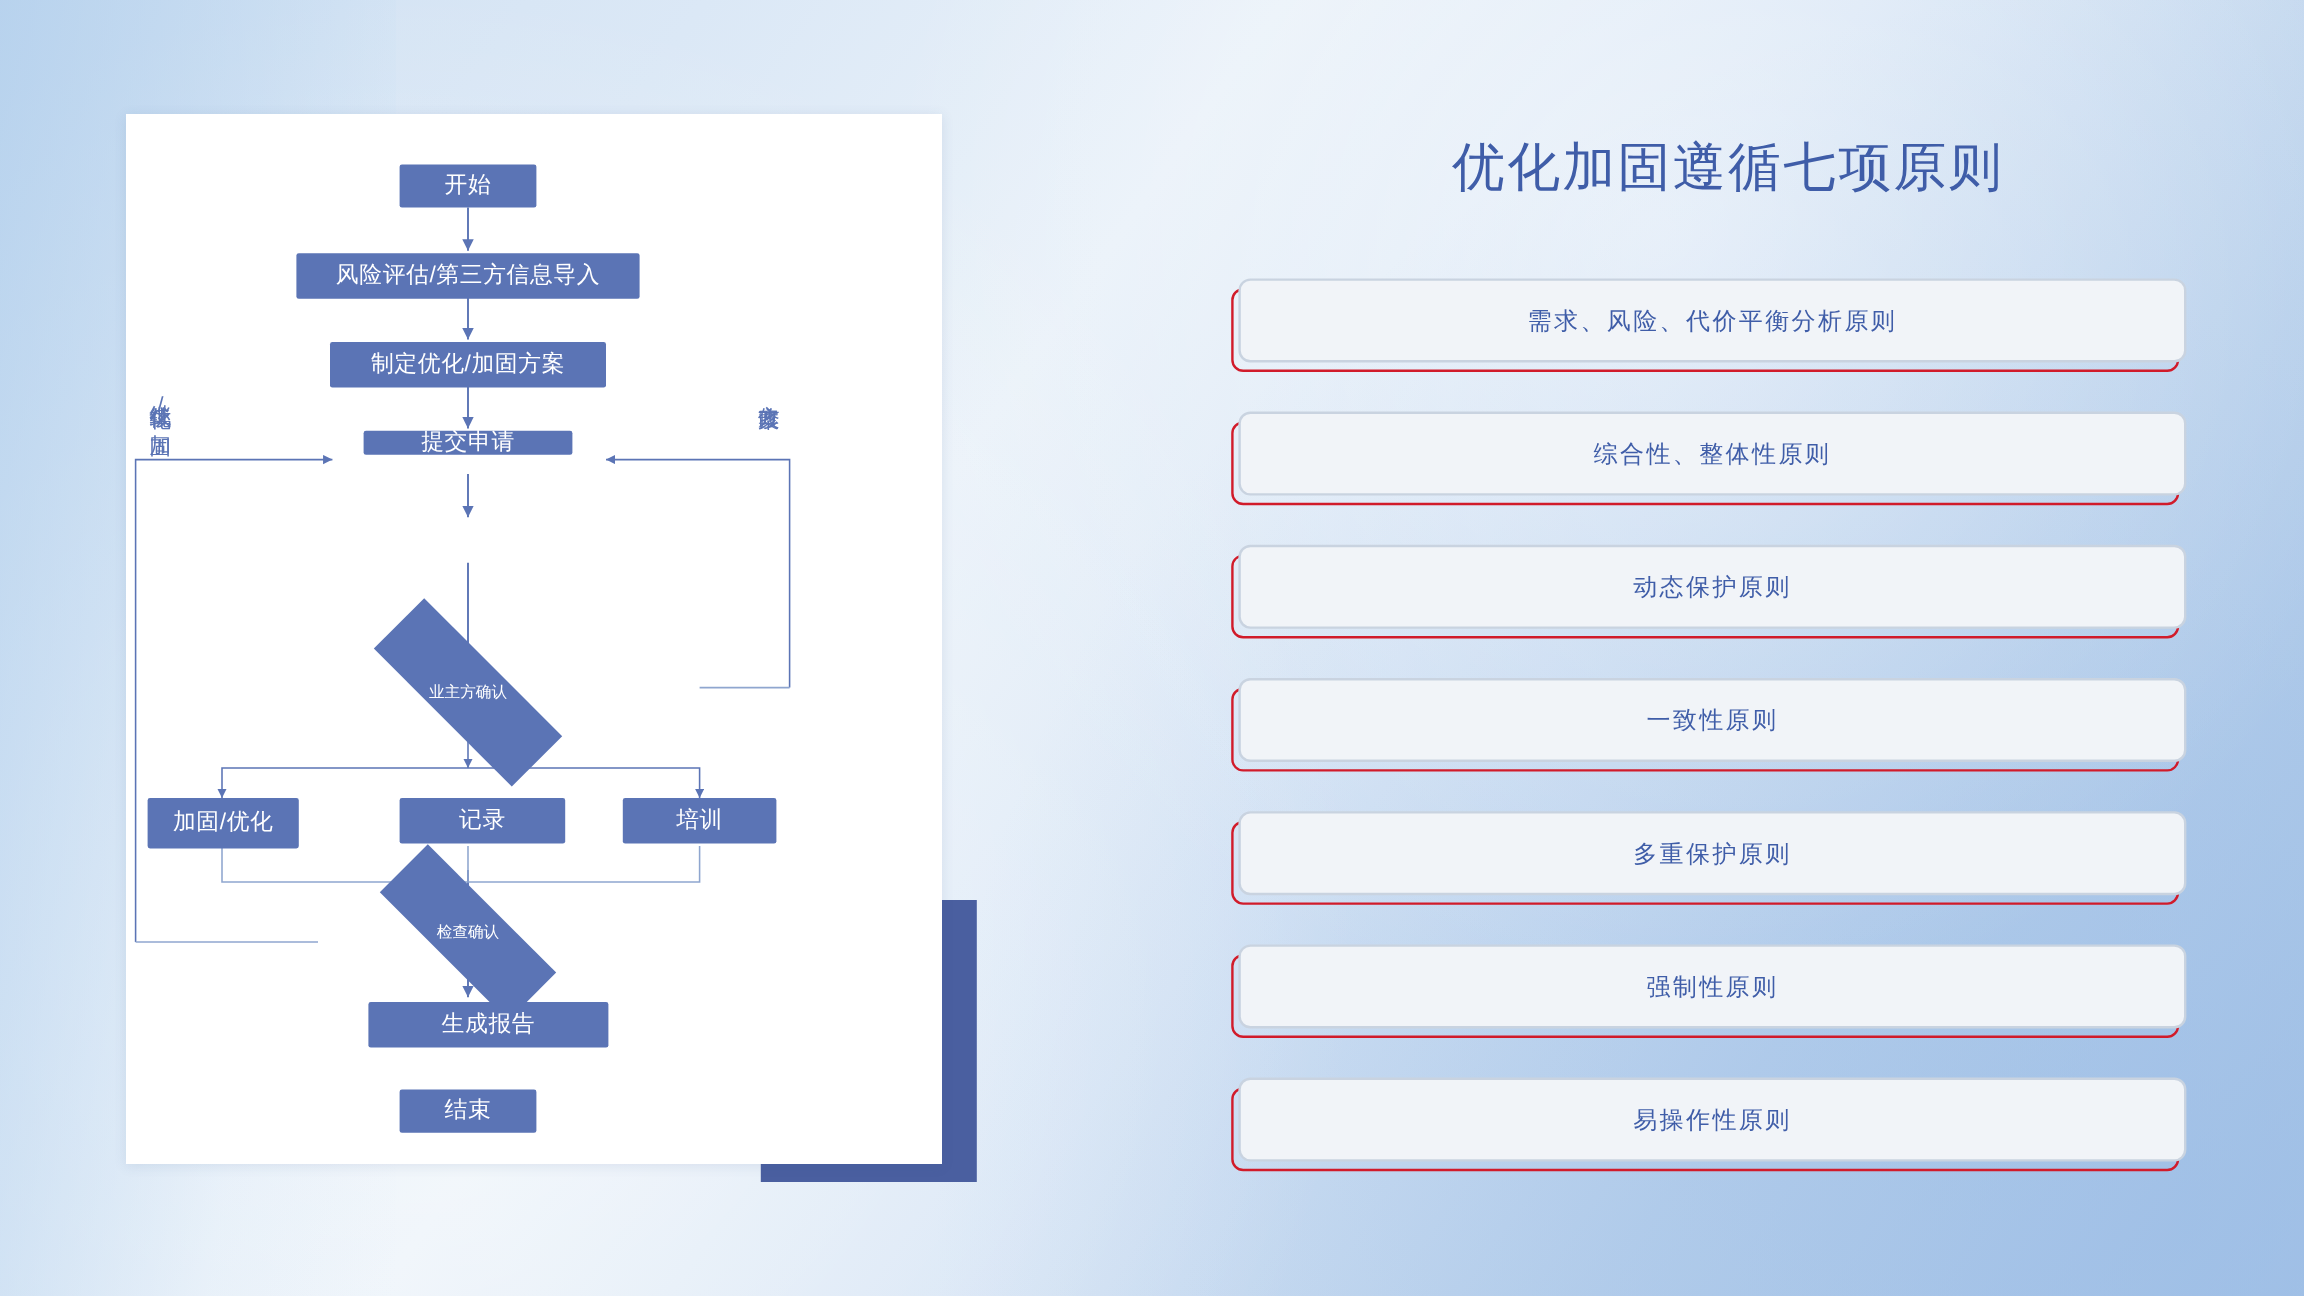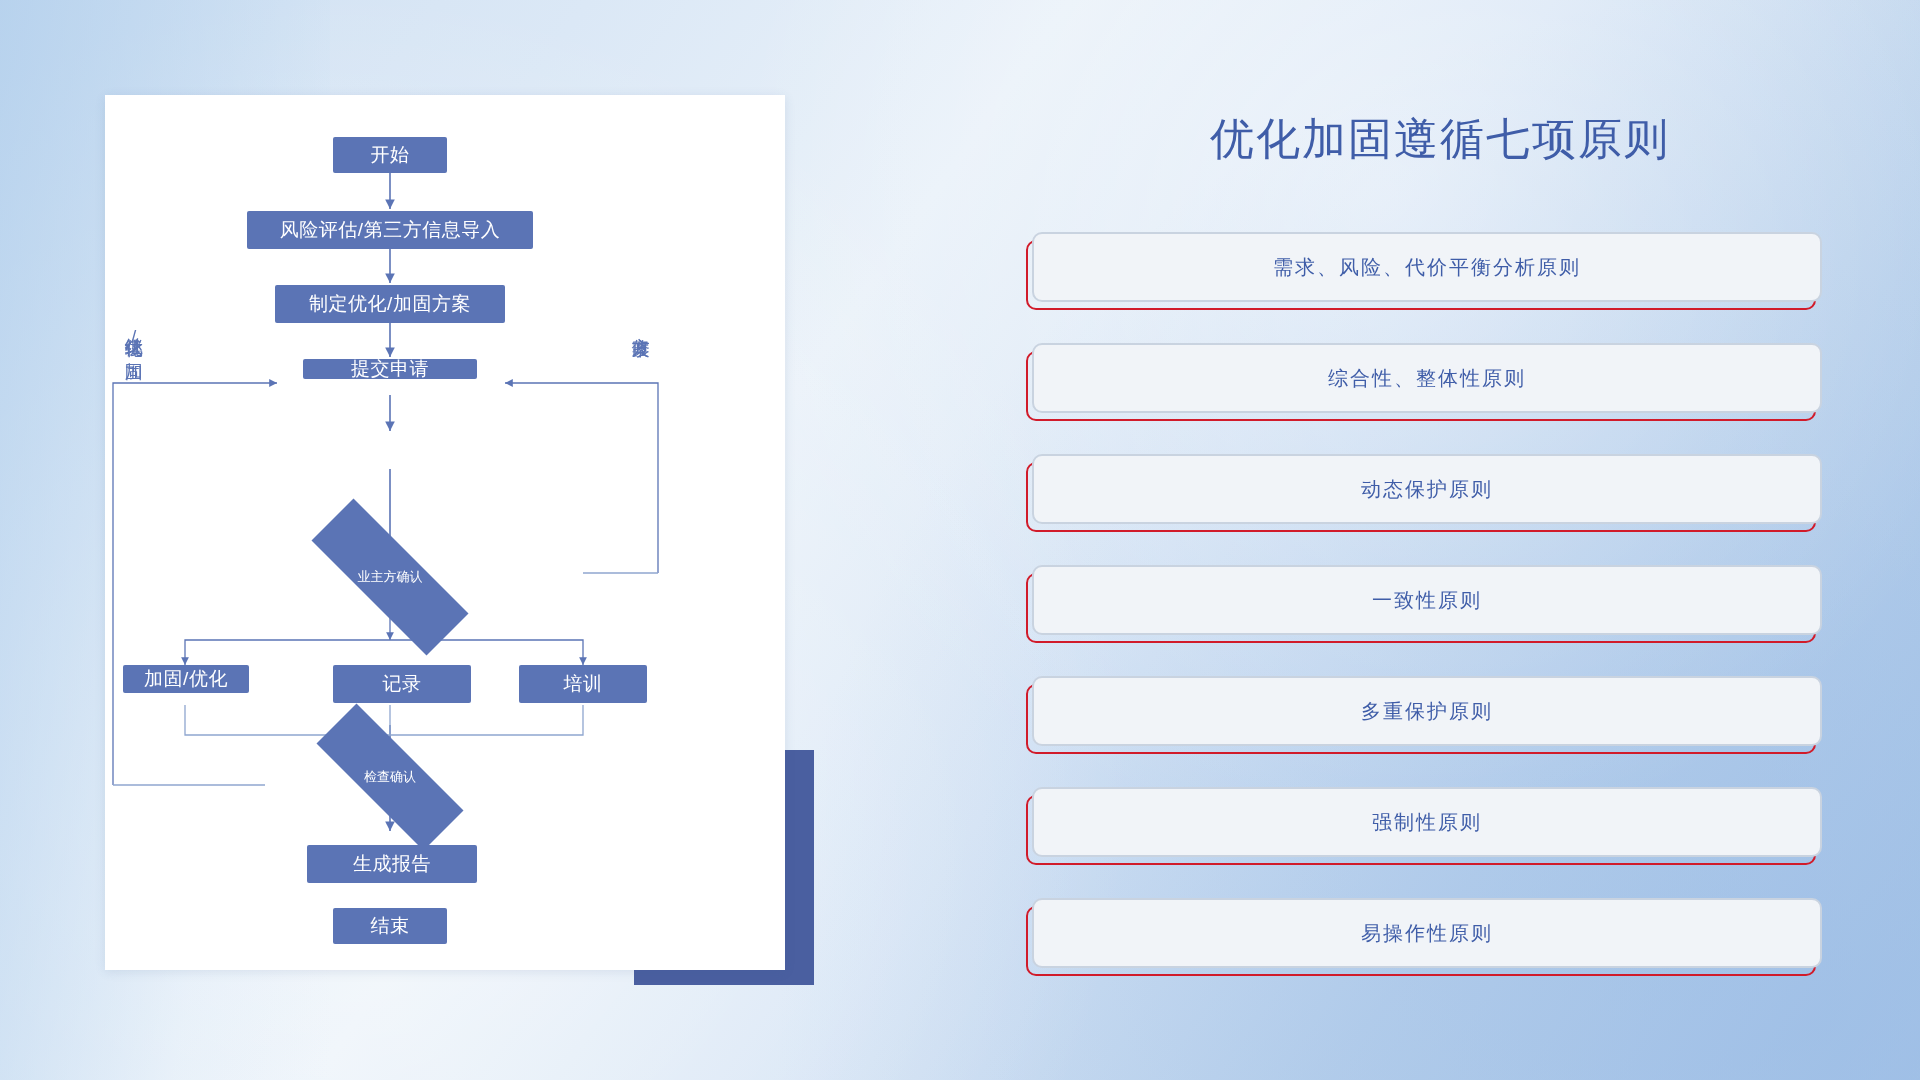--- a/index.html
+++ b/index.html
@@ -189,36 +189,36 @@
       </div>
       <div class="node" style="left:198px; top:264px; width:174px; height:20px;">
         <span>提交申请</span>
       </div>
 
       <div class="diamond" style="left:170px; top:440px; width:230px; height:84px;">
         <div class="dshape"></div>
         <div class="dlabel">业主方确认</div>
       </div>
 
-      <div class="node" style="left:18px; top:570px; width:126px; height:28px;">
+      <div class="node" style="left:18px; top:570px; width:126px; height:42px;">
         <span>加固/优化</span>
       </div>
       <div class="node" style="left:216px; top:570px; width:138px; height:38px;margin-left:12px;">
         <span>记录</span>
       </div>
       <div class="node" style="left:414px; top:570px; width:128px; height:38px;">
         <span>培训</span>
       </div>
 
       <div class="diamond" style="left:178px; top:642px; width:214px; height:80px;">
         <div class="dshape"></div>
         <div class="dlabel">检查确认</div>
       </div>
 
-      <div class="node" style="left:202px; top:740px; width:170px; height:38px;margin-top:10px;">
+      <div class="node" style="left:202px; top:740px; width:200px; height:38px;">
         <span>生成报告</span>
       </div>
       <div class="node" style="left:228px; top:813px; width:114px; height:36px;text-align:center;">
         <span>结束</span>
       </div>
 
       <div class="vlabel" style="left:18px; top:228px; height:140px;">继续优化/加固</div>
       <div class="vlabel" style="left:525px; top:228px; height:110px;">方案修改</div>
 
     </div>

